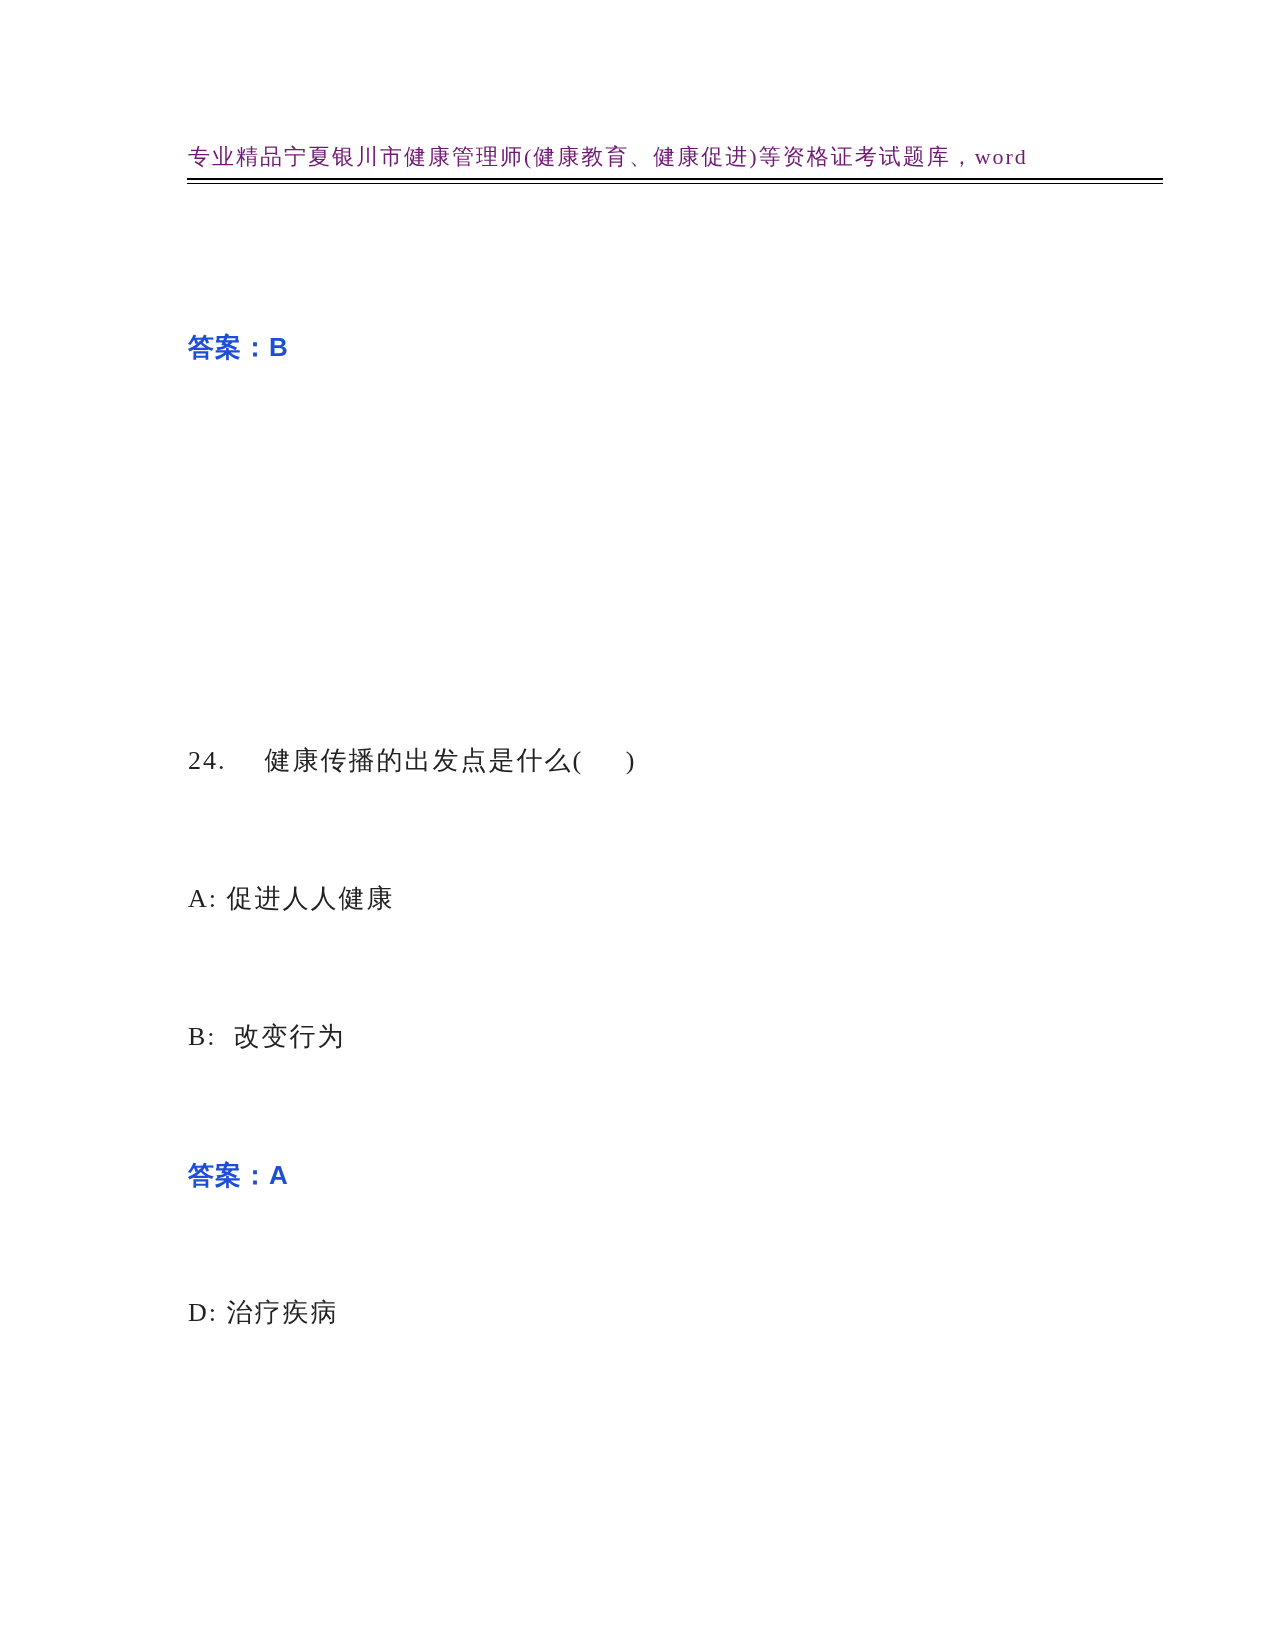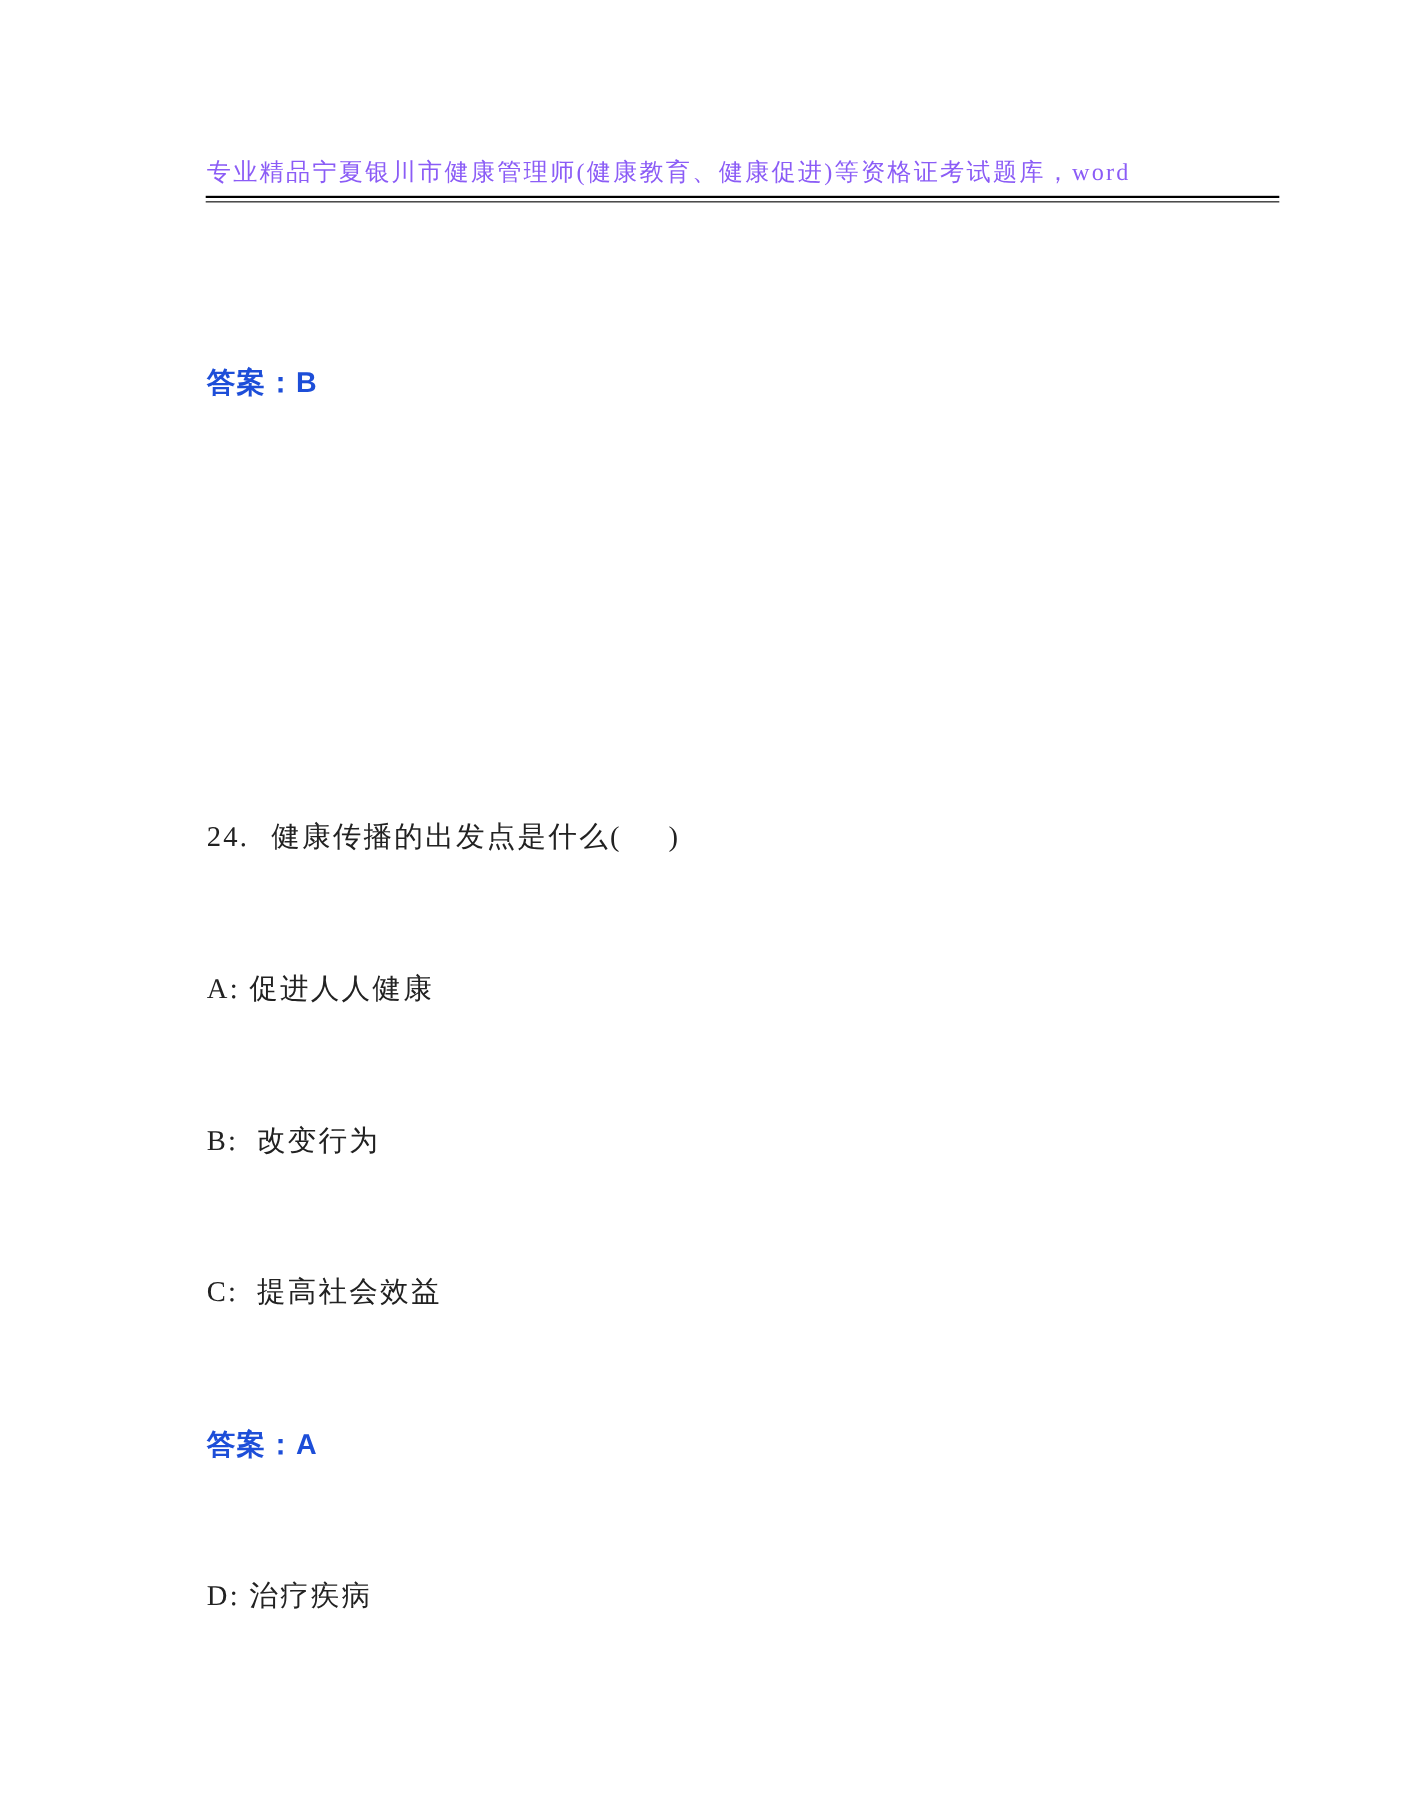--- a/index.html
+++ b/index.html
@@ -19,21 +19,21 @@
   
   .header-text {
     position: absolute;
     left: 188px;
     top: 72px;
     width: 920px;
     font-size: 22px;
     line-height: 34px;
     letter-spacing: 2px;
     font-weight: 400;
-    color: #8b5cf6;
+    color: #701a75;
     white-space: pre-wrap;
   }
   .header-rule {
     position: absolute;
     left: 187px;
     top: 178px;
     width: 976px;
     height: 3px;
     border-top: 2px solid #000000;
     border-bottom: 1px solid #000000;
@@ -59,21 +59,21 @@
   .answer {
     font-weight: 700;
     color: #1d4ed8;
     font-family: "Liberation Sans", "DejaVu Sans", sans-serif;
     letter-spacing: 1px;
   }
   .spacer {
     height: 46px;
   }
   .qnum {
-    margin-right: 20px;
+    margin-right: 38px;
   }
 </style>
 </head>
 <body>
 
 <div class="page">
 
   <div class="header-text">
     <div>专业精品宁夏银川市健康管理师(健康教育、健康促进)等资格证考试题库，word</div>
   </div>
@@ -81,21 +81,20 @@
 
   <div class="content">
 
     <p class="line answer">答案：B</p>
     <div class="spacer"></div>
 
     <section>
       <p class="line"><span class="qnum">24.</span><span>健康传播的出发点是什么(     )</span></p>
       <p class="line">A: 促进人人健康</p>
       <p class="line">B:  改变行为</p>
-      <p class="line">C:  提高社会效益</p>
       <p class="line answer">答案：A</p>
       <p class="line">D: 治疗疾病</p>
       <div class="spacer"></div>
     </section>
 
     
 
     
 
     

